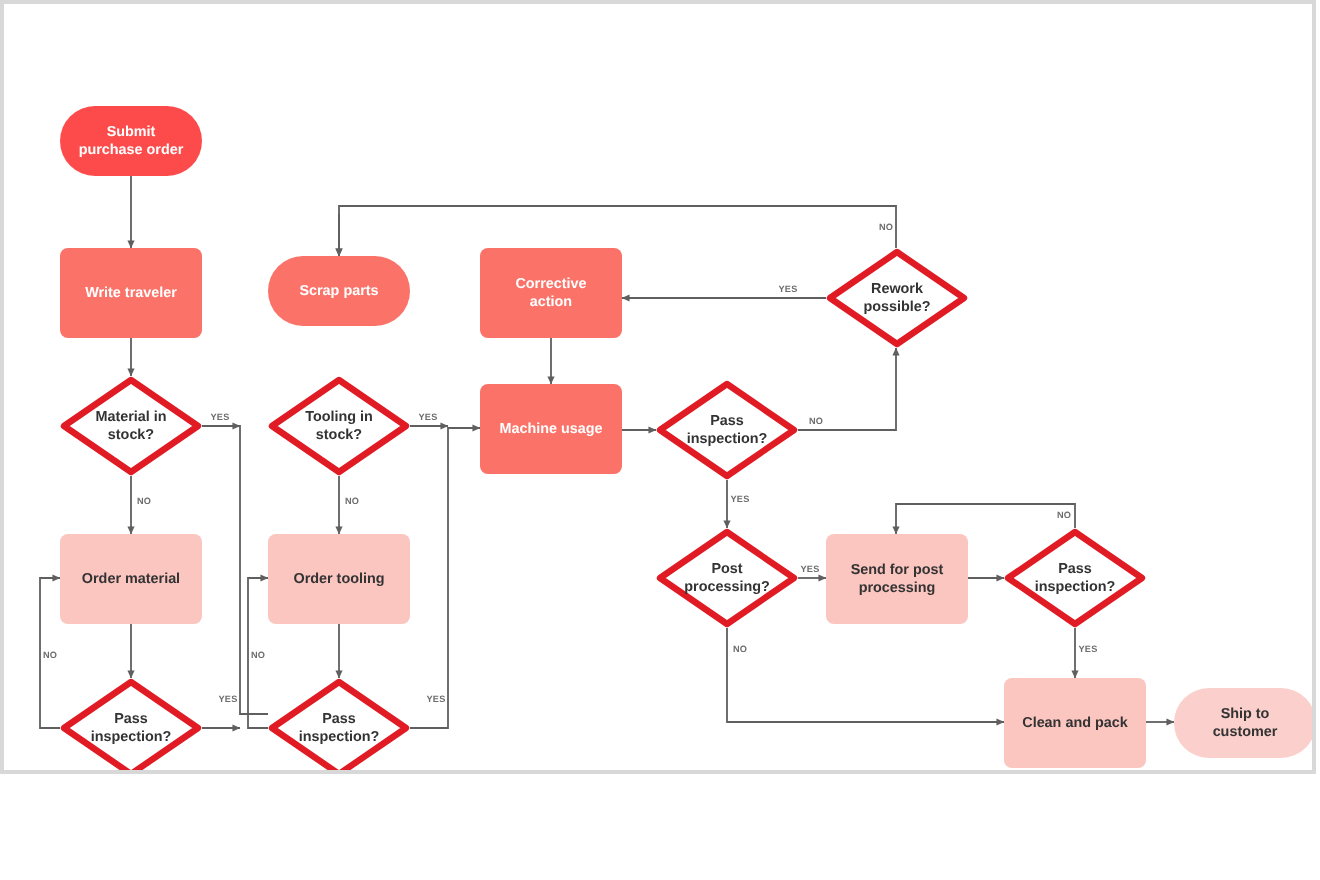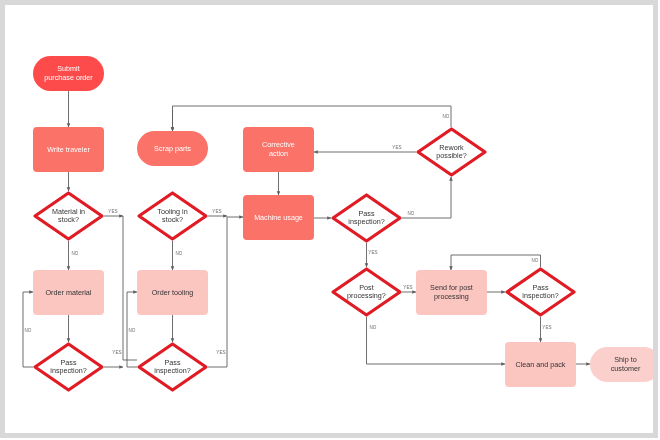--- a/index.html
+++ b/index.html
@@ -10,25 +10,26 @@
   }
   body {
     width: 660px;
     height: 440px;
     font-family: "Liberation Sans", sans-serif;
     overflow: hidden;
   }
   #canvas-frame {
     position: relative;
     width: 658px;
-    height: 438px;
-    border: 5px solid #3b82f6;
+    height: 387px;
+    border: 2px solid #3b82f6;
     background: #ffffff;
     box-sizing: border-box;
     overflow: hidden;
+    font-weight: bold;
   }
   #title-banner {
     position: absolute;
     left: 192px;
     top: 2px;
     width: 298px;
     height: 40px;
     background: #ffffff;
     border: 0;
   }

